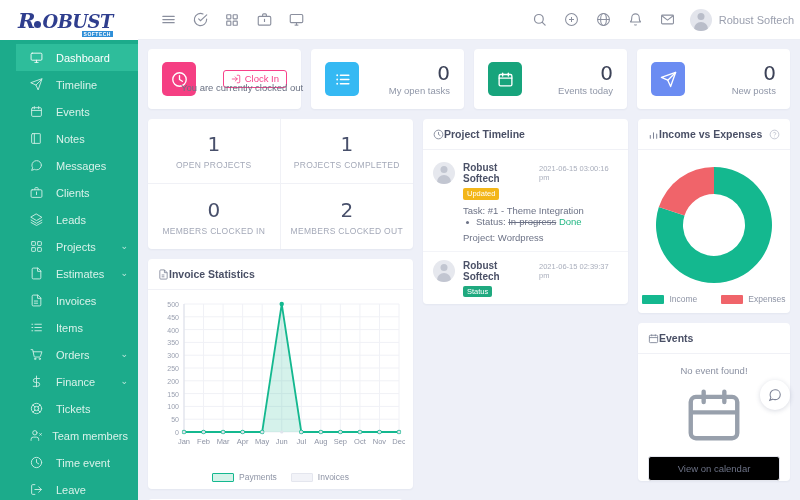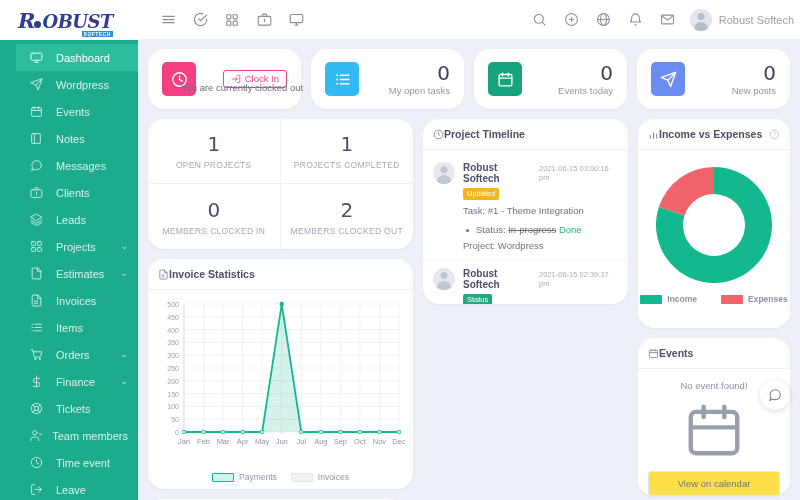--- a/index.html
+++ b/index.html
@@ -96,21 +96,21 @@
     font-size: 11px; color: #9a9fae; white-space: nowrap;
     overflow: hidden;
   }
 
   .content {
     flex: 1; background: #eef0f8; padding: 9px 0 0 10px;
     overflow: hidden; position: relative;
   }
 
   .card {
-    background: #fff; border-radius: 16px;
+    background: #fff; border-radius: 4px;
     box-shadow: 0 1px 2px rgba(40,50,90,.05);
   }
 
   
   .stat-row { display: flex; gap: 10px; padding-right: 10px; }
   .stat-card {
     flex: 1; height: 60px; display: flex; align-items: center;
     padding: 0 14px; position: relative;
   }
   .stat-ico {
@@ -203,48 +203,48 @@
   .tl-time { font-size: 7.5px; color: #a9aebc; }
   .tl-line2 { margin-top: 4px; display: flex; align-items: center; gap: 5px; flex-wrap: wrap; }
   .badge {
     font-size: 7.5px; color: #fff; padding: 2px 4px;
     border-radius: 2px; line-height: 1; font-weight: 400;
   }
   .badge.updated { background: #f3b619; }
   .badge.added { background: #1fa97f; }
   .tl-task { font-size: 9.5px; color: #6c7286; }
   .tl-status {
-    margin-top: 8px; font-size: 9.5px; color: #6c7286;
+    margin-top: 0; font-size: 9.5px; color: #6c7286;
     padding-left: 13px; position: relative;
   }
   .tl-status::before {
     content: ""; position: absolute; left: 3px; top: 5px;
     width: 3px; height: 3px; border-radius: 50%; background: #6c7286;
   }
   .strike { text-decoration: line-through; }
   .done { color: #22b783; }
   .tl-project { margin-top: 5px; font-size: 9.5px; color: #6c7286; }
 
   
   .donut-wrap { padding: 10px 0 4px; display: flex; justify-content: center; }
   .donut-legend {
-    display: flex; justify-content: center; gap: 24px; padding-bottom: 24px; font-weight: bold;
+    display: flex; justify-content: center; gap: 24px; padding-bottom: 9px;
   }
   .dl-swatch { width: 22px; height: 9px; border-radius: 1px; }
   .dl-text { font-size: 8.5px; color: #8e94a5; }
 
   
   .ev-body { padding: 11px 10px 0; text-align: center; }
   .ev-none { font-size: 9.5px; color: #8b91a2; }
   .ev-cal { display: flex; justify-content: center; margin: 8px 0 10px; }
   .ev-btn {
     display: block; width: 100%; text-align: center;
     border: 1px solid #e4e6ee; border-radius: 3px;
     padding: 6px 0; font-size: 9.5px; color: #6c7286;
-    background: #fde047; cursor: pointer;
+    background: #000000; cursor: pointer;
   }
 
   .fab {
     position: absolute; right: 10px; bottom: 90px;
     width: 30px; height: 30px; border-radius: 50%;
     background: #fff; box-shadow: 0 1px 5px rgba(40,50,90,.18);
     display: flex; align-items: center; justify-content: center;
     color: #7d8396; cursor: pointer; z-index: 20;
   }
   .bottom-stub {
@@ -276,21 +276,21 @@
           </span>
           <span class="nav-label">Dashboard</span>
         </div>
         <div class="nav-item">
           <span class="nav-ico">
             <svg width="13" height="13" viewBox="0 0 24 24" fill="none" stroke="currentColor" stroke-width="1.7" stroke-linecap="round" stroke-linejoin="round">
               <path d="M22 2 11 13"></path>
               <path d="M22 2 15 22l-4-9-9-4z"></path>
             </svg>
           </span>
-          <span class="nav-label">Wordpress</span>
+          <span class="nav-label">Timeline</span>
         </div>
         <div class="nav-item">
           <span class="nav-ico">
             <svg width="13" height="13" viewBox="0 0 24 24" fill="none" stroke="currentColor" stroke-width="1.7" stroke-linecap="round" stroke-linejoin="round">
               <rect x="3" y="5" width="18" height="16" rx="2"></rect>
               <line x1="3" y1="10" x2="21" y2="10"></line>
               <line x1="8" y1="3" x2="8" y2="7"></line>
               <line x1="16" y1="3" x2="16" y2="7"></line>
             </svg>
           </span>

